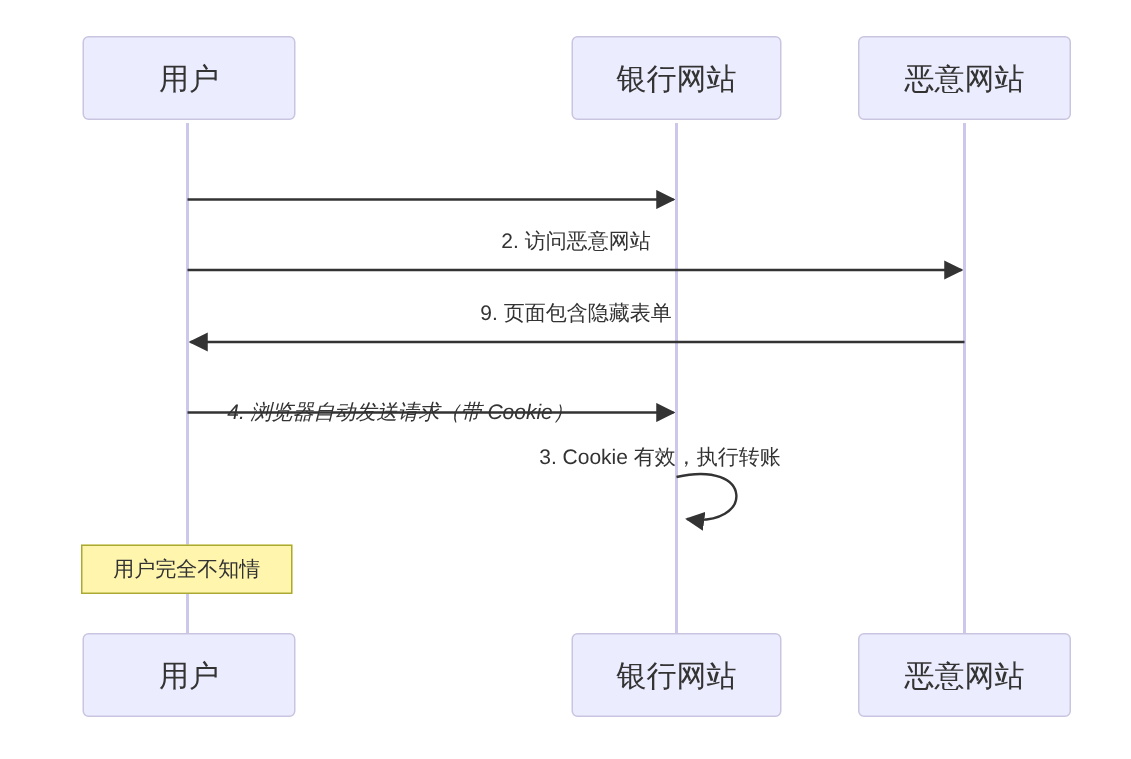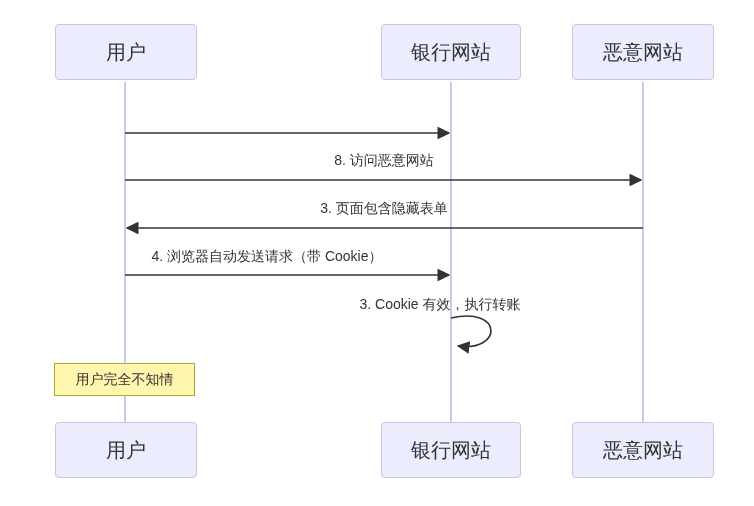--- a/index.html
+++ b/index.html
@@ -82,23 +82,23 @@
         <path d="M0,0 L10,5 L0,10 z" fill="#333333"></path>
       </marker>
     </defs>
     <line x1="125" y1="133" x2="449" y2="133" stroke="#333333" stroke-width="1.6" marker-end="url(#arrowhead)"></line>
     <line x1="125" y1="180" x2="641" y2="180" stroke="#333333" stroke-width="1.6" marker-end="url(#arrowhead)"></line>
     <line x1="643" y1="228" x2="127" y2="228" stroke="#333333" stroke-width="1.6" marker-end="url(#arrowhead)"></line>
     <line x1="125" y1="275" x2="449" y2="275" stroke="#333333" stroke-width="1.6" marker-end="url(#arrowhead)"></line>
     <path d="M451,318 C503,306 503,352 458,346" fill="none" stroke="#333333" stroke-width="1.6" marker-end="url(#arrowhead)"></path>
   </svg>
 
-  <div class="msg-label" style="left:125px; top:151px; width:518px;">8. 访问恶意网站</div>
-  <div class="msg-label" style="left:125px; top:199px; width:518px;">3. 页面包含隐藏表单</div>
-  <div class="msg-label" style="left:125px; top:247px; width:284px;">4. 浏览器自动发送请求（带 Cookie）</div>
+  <div class="msg-label" style="left:125px; top:151px; width:518px;">2. 访问恶意网站</div>
+  <div class="msg-label" style="left:125px; top:199px; width:518px;">9. 页面包含隐藏表单</div>
+  <div class="msg-label" style="left:125px; top:265px; width:284px;font-style:italic;">4. 浏览器自动发送请求（带 Cookie）</div>
   <div class="msg-label" style="left:330px; top:295px; width:220px;">3. Cookie 有效，执行转账</div>
 
   <div class="note-box">
     <span>用户完全不知情</span>
   </div>
 
   <div class="actor-box" style="left:55px; top:24px; width:142px;">
     <span>用户</span>
   </div>
   <div class="actor-box" style="left:381px; top:24px;">

